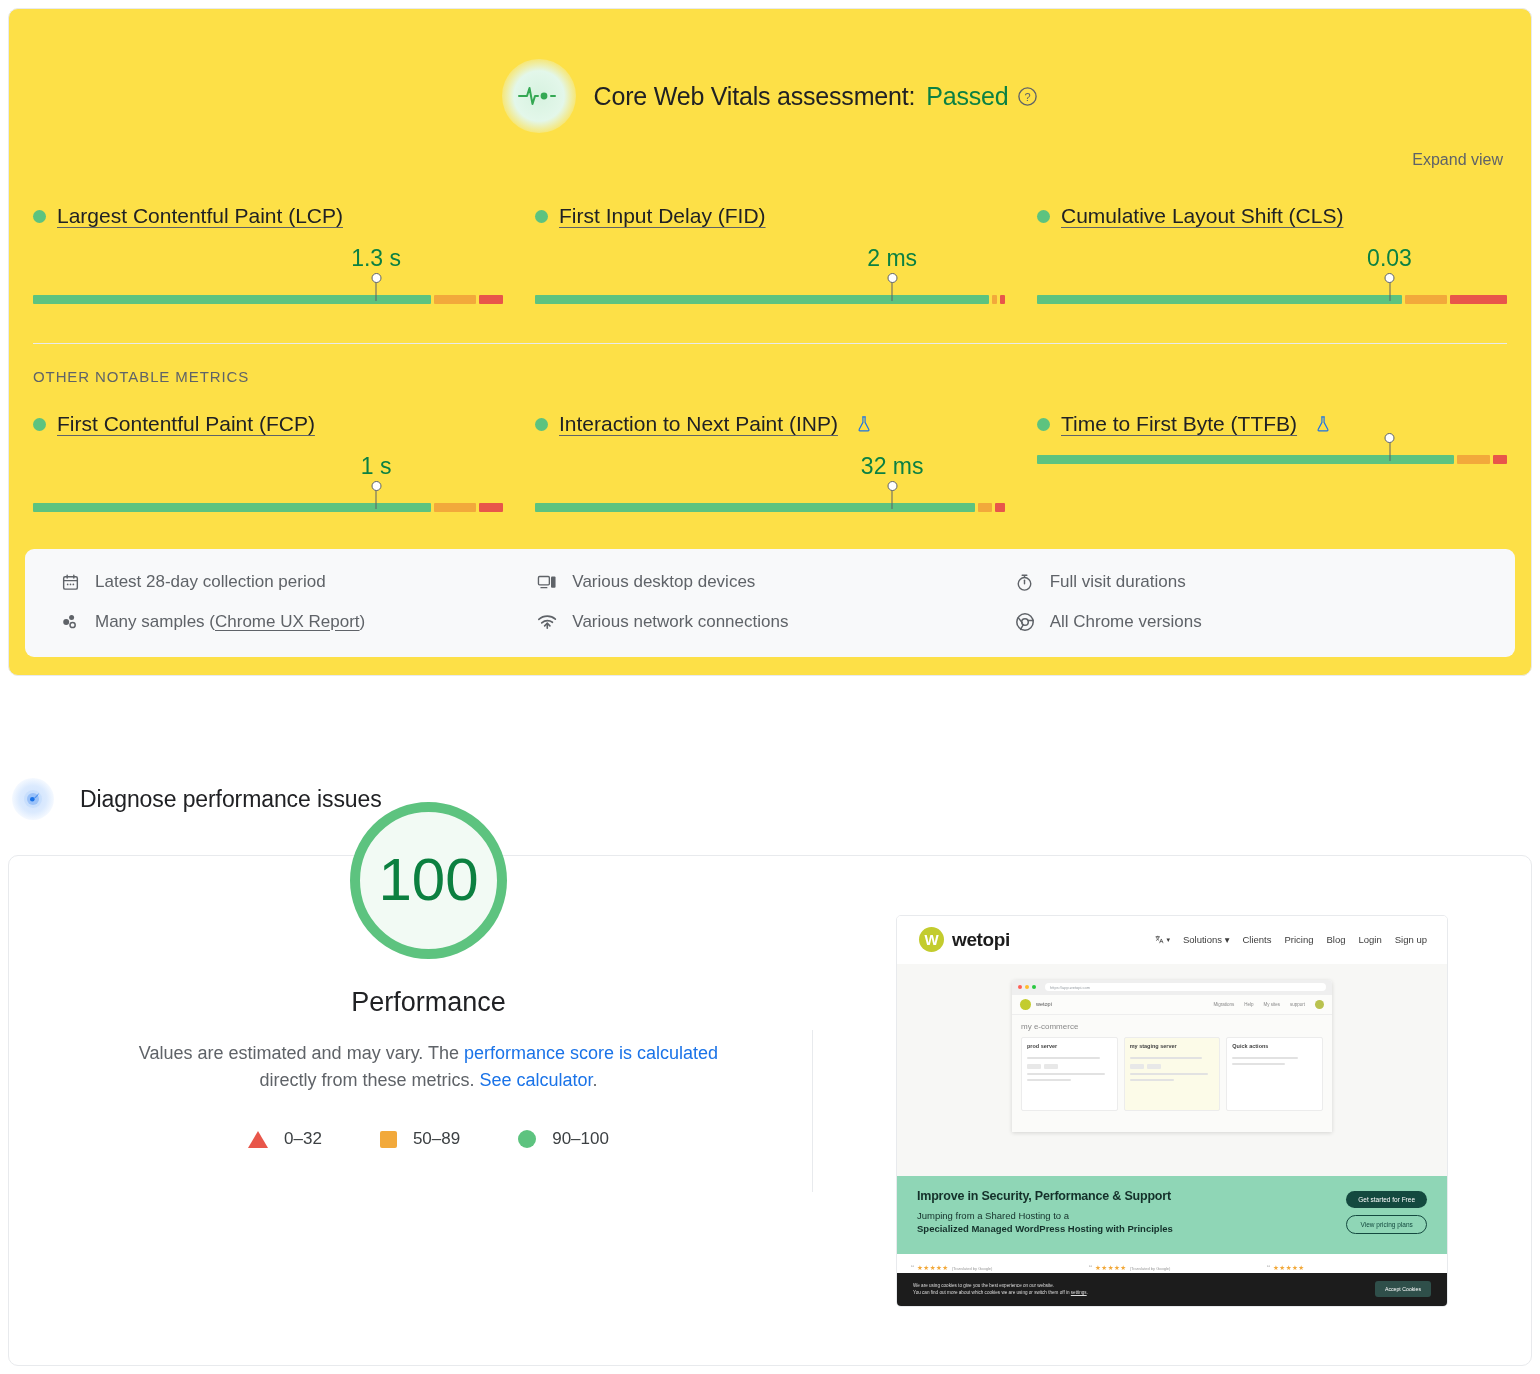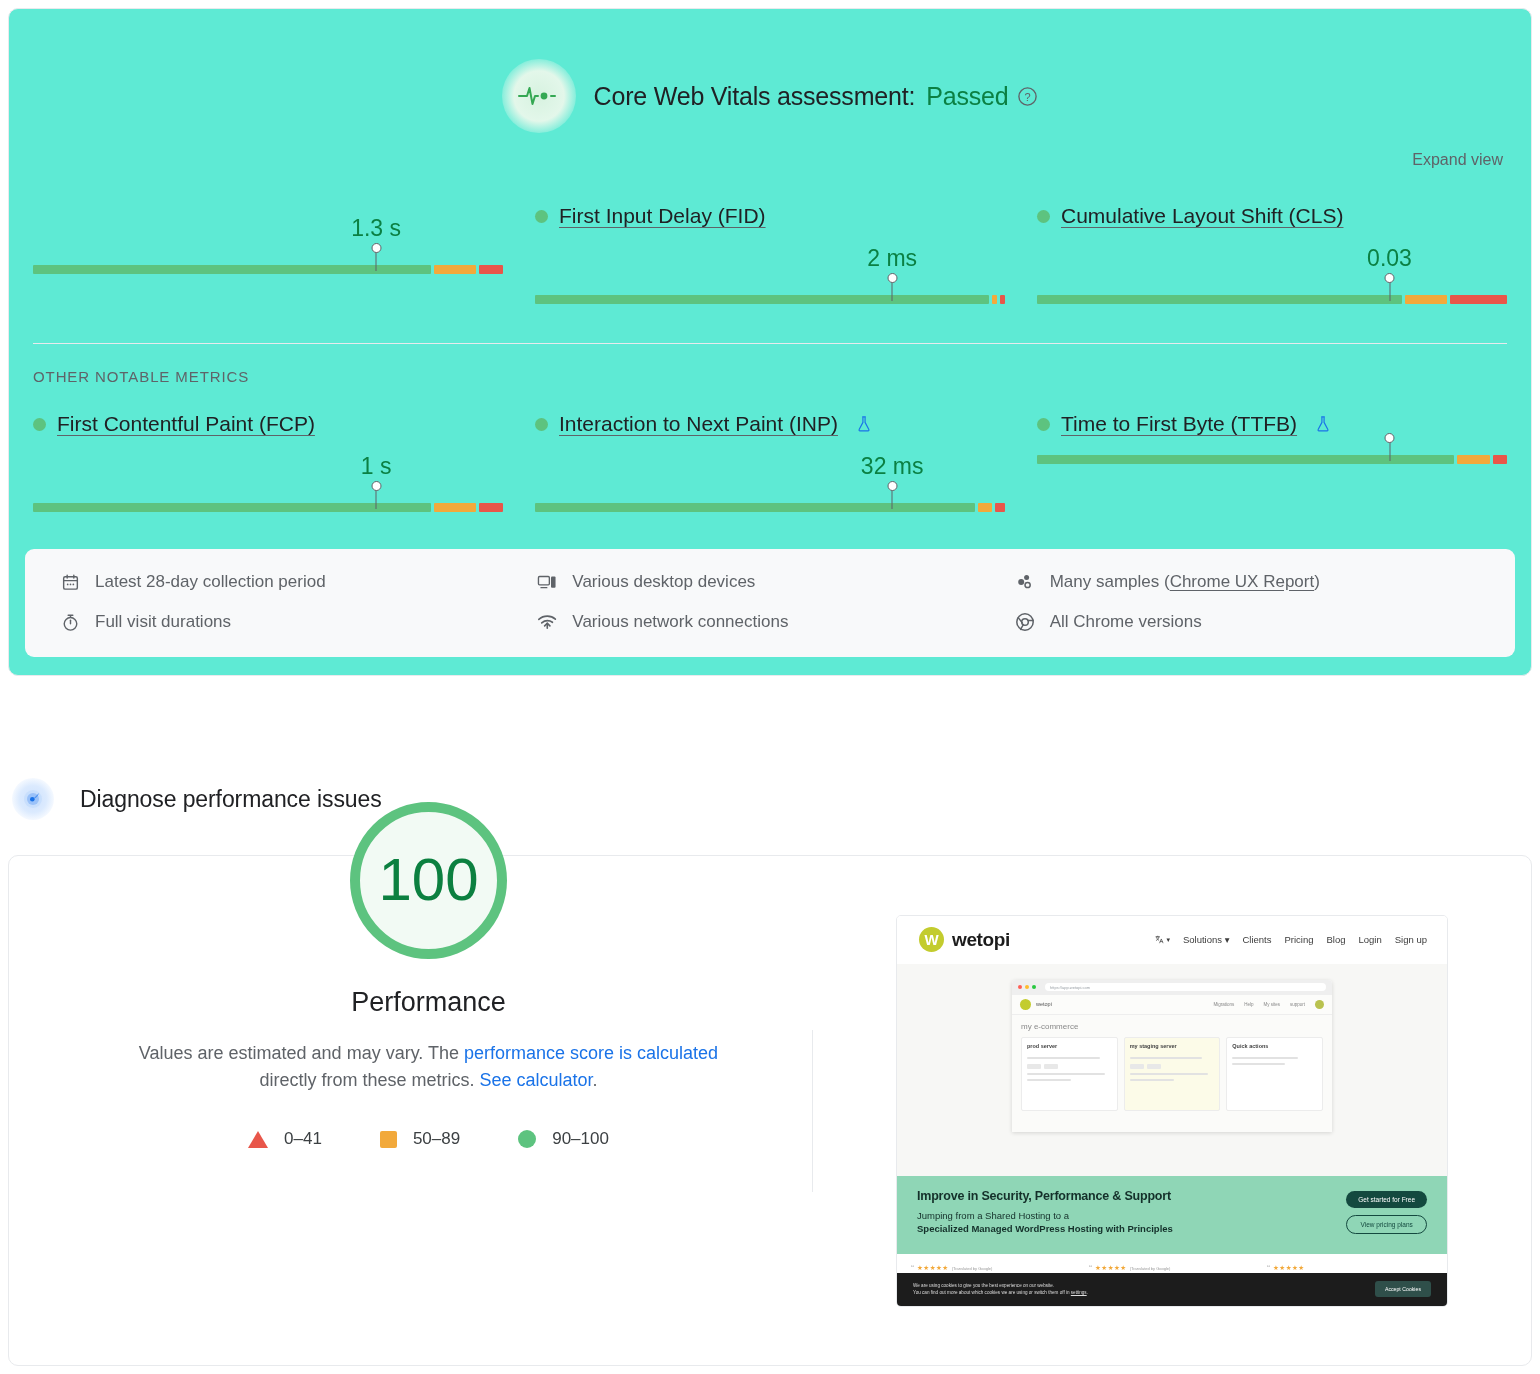--- a/index.html
+++ b/index.html
@@ -15,21 +15,21 @@
 
   .page { position: relative; width: 1540px; height: 1374px; }
 
   
   .crux-card {
     position: absolute;
     left: 8px; top: 8px;
     width: 1524px;
     border: 1px solid #e8eaed;
     border-radius: 10px;
-    background: #5eead4;
+    background: #fde047;
     overflow: hidden;
   }
 
   .crux-header {
     display: flex;
     align-items: center;
     justify-content: center;
     gap: 18px;
     padding: 50px 0 10px 0;
   }
@@ -400,20 +400,24 @@
         </span>
       </div>
     </div>
 
     <div class="expand-row">
       <span class="expand-link">Expand view</span>
     </div>
 
     <div class="metrics" id="core-metrics">
         <div class="metric">
+          <div class="metric-head">
+            <span class="dot" style="background: rgb(93, 195, 127);"></span>
+            <span class="metric-name">Largest Contentful Paint (LCP)</span>
+          </div>
           <div class="metric-value-row">
             <div class="metric-value" style="left: 73%;">1.3 s</div>
           </div>
           <div class="bar-wrap">
             <div class="bar">
               <div class="seg good" style="flex: 84 0 0%;"></div>
               <div class="seg avg" style="flex: 9 0 0%;"></div>
               <div class="seg poor" style="flex: 5 0 0%;"></div>
             </div>
             <div class="marker" style="left: 73%;"></div>
@@ -539,38 +543,38 @@
             <svg width="20" height="20" viewBox="0 0 22 20">
               <rect x="1.6" y="4" width="12" height="9.2" rx="1.2" fill="none" stroke="#5f6368" stroke-width="1.5"></rect>
               <path d="M4.4 16.2h6.4" stroke="#5f6368" stroke-width="1.5" stroke-linecap="round"></path>
               <rect x="15.4" y="4" width="5" height="12.2" rx="1.1" fill="#5f6368"></rect>
             </svg>
           </span>
           <span>Various desktop devices</span>
         </div>
         <div class="info-item">
           <span class="ico">
-            <svg width="20" height="20" viewBox="0 0 20 20">
-              <circle cx="11.6" cy="5.4" r="2.5" fill="#5f6368"></circle>
-              <circle cx="6.2" cy="10" r="3" fill="#5f6368"></circle>
-              <circle cx="12.6" cy="13" r="2.6" fill="none" stroke="#5f6368" stroke-width="1.5"></circle>
-            </svg>
-          </span>
-          <span>Many samples (<span class="info-link">Chrome UX Report</span>)</span>
-        </div>
-        <div class="info-item">
-          <span class="ico">
             <svg width="19" height="19" viewBox="0 0 20 20">
               <circle cx="10" cy="11.4" r="6.6" fill="none" stroke="#5f6368" stroke-width="1.5"></circle>
               <path d="M10 7.6v3.8" stroke="#5f6368" stroke-width="1.5" stroke-linecap="round"></path>
               <path d="M7.6 2.4h4.8" stroke="#5f6368" stroke-width="1.6" stroke-linecap="round"></path>
               <path d="M10 2.4v2.4" stroke="#5f6368" stroke-width="1.5"></path>
             </svg>
           </span>
           <span>Full visit durations</span>
+        </div>
+        <div class="info-item">
+          <span class="ico">
+            <svg width="20" height="20" viewBox="0 0 20 20">
+              <circle cx="11.6" cy="5.4" r="2.5" fill="#5f6368"></circle>
+              <circle cx="6.2" cy="10" r="3" fill="#5f6368"></circle>
+              <circle cx="12.6" cy="13" r="2.6" fill="none" stroke="#5f6368" stroke-width="1.5"></circle>
+            </svg>
+          </span>
+          <span>Many samples (<span class="info-link">Chrome UX Report</span>)</span>
         </div>
         <div class="info-item">
           <span class="ico">
             <svg width="20" height="20" viewBox="0 0 22 20">
               <path d="M2 7.2c2.6-2.4 6-3.6 9.4-3.6 3.3 0 6.4 1.1 8.8 3.2" fill="none" stroke="#5f6368" stroke-width="1.8" stroke-linecap="round"></path>
               <path d="M5.2 11c1.8-1.6 4-2.5 6.3-2.5 2 0 3.9.6 5.5 1.8" fill="none" stroke="#5f6368" stroke-width="1.8" stroke-linecap="round"></path>
               <path d="M11.3 11.4v5.4" stroke="#5f6368" stroke-width="1.8" stroke-linecap="round"></path>
               <path d="M8.4 14.3l2.9-2.9 2.9 2.9" fill="none" stroke="#5f6368" stroke-width="1.8" stroke-linecap="round" stroke-linejoin="round"></path>
             </svg>
           </span>
@@ -611,21 +615,21 @@
           <div class="gauge">
             <div class="gauge-score">100</div>
           </div>
           <div class="gauge-label">Performance</div>
           <div class="gauge-desc">
             <span>Values are estimated and may vary. The </span><a>performance score is calculated</a><span> directly from these metrics. </span><a>See calculator</a><span>.</span>
           </div>
           <div class="legend" id="legend">
               <div class="legend-item">
                 <span class="lg-tri" style="border-bottom-color: rgb(232, 86, 74);"></span>
-                <span>0–41</span>
+                <span>0–32</span>
               </div>
               <div class="legend-item">
                 <span class="lg-sq" style="background: rgb(242, 169, 59);"></span>
                 <span>50–89</span>
               </div>
               <div class="legend-item">
                 <span class="lg-ci" style="background: rgb(93, 195, 127);"></span>
                 <span>90–100</span>
               </div>
             </div>

